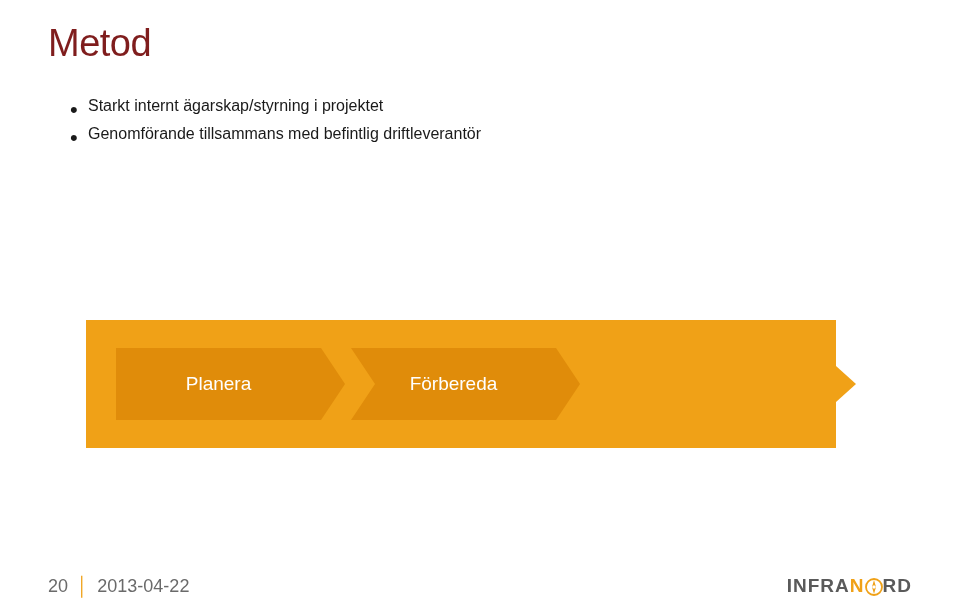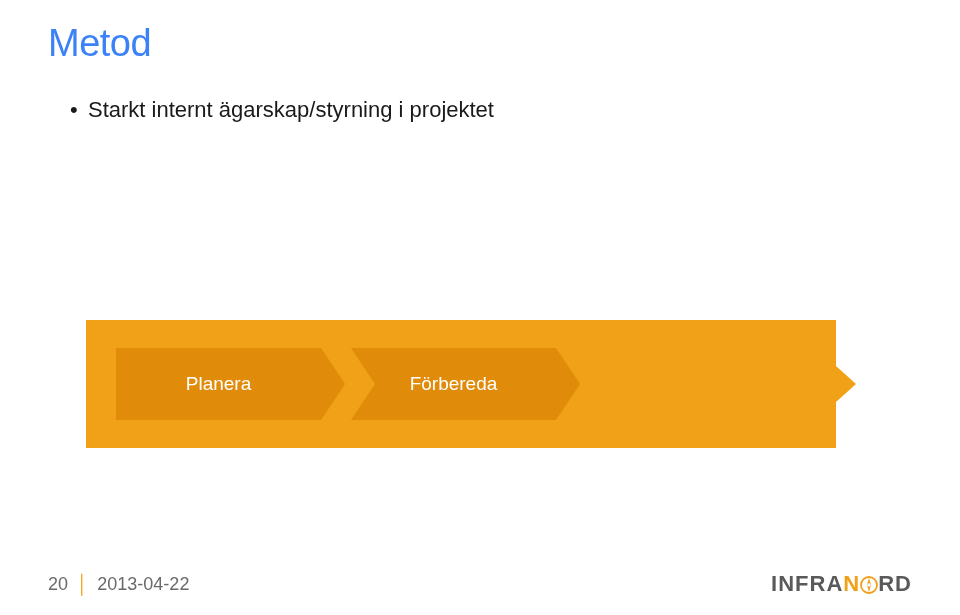--- a/index.html
+++ b/index.html
@@ -11,29 +11,29 @@
       width: 960px;
       height: 615px;
       font-family: 'Segoe UI', 'Helvetica Neue', Arial, sans-serif;
       background: #ffffff;
       position: relative;
       overflow: hidden;
     }
     .title {
       font-size: 38px;
       font-weight: 300;
-      color: #3b82f6;
+      color: #7f1d1d;
       padding: 22px 0 0 48px;
       letter-spacing: -0.5px;
     }
     .bullets {
       padding: 30px 0 0 70px;
     }
     .bullets li {
-      font-size: 22px;
+      font-size: 16px;
       color: #1a1a1a;
       margin-bottom: 6px;
       list-style: none;
       position: relative;
       padding-left: 18px;
       font-weight: 400;
       line-height: 1.35;
     }
     .bullets li::before {
       content: "•";
@@ -123,40 +123,41 @@
     .footer-sep {
       color: #f0a117;
       margin: 0 4px;
     }
     .logo {
       display: flex;
       align-items: center;
       gap: 3px;
     }
     .logo-text {
-      font-size: 22px;
+      font-size: 19px;
       font-weight: 700;
       letter-spacing: 1px;
       color: #5a5a5a;
     }
     .logo-text .accent {
       color: #f0a117;
     }
     .logo-svg {
       display: inline-block;
       vertical-align: middle;
     }
   </style>
 </head>
 <body>
 
 <div class="title">Metod</div>
 
 <ul class="bullets">
   <li>Starkt internt ägarskap/styrning i projektet</li>
+  <li>Genomförande tillsammans med befintlig driftleverantör</li>
 </ul>
 
 <div class="chevron-strip">
   <div class="chev-item">
 
     <span>Planera</span>
   </div>
   <div class="chev-item">
     <span class="chev-item-notch"></span>
     <span>Förbereda</span>

